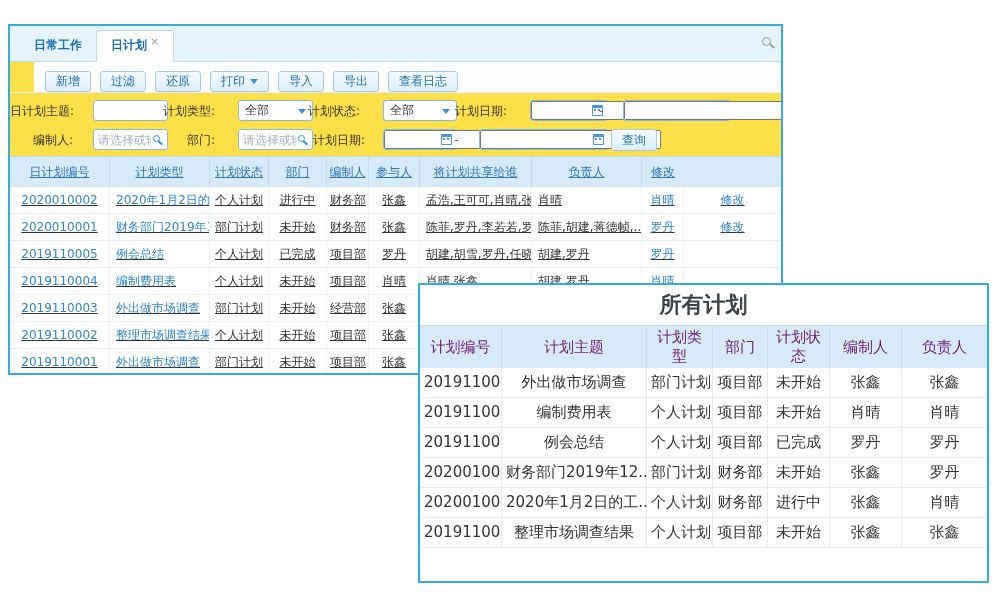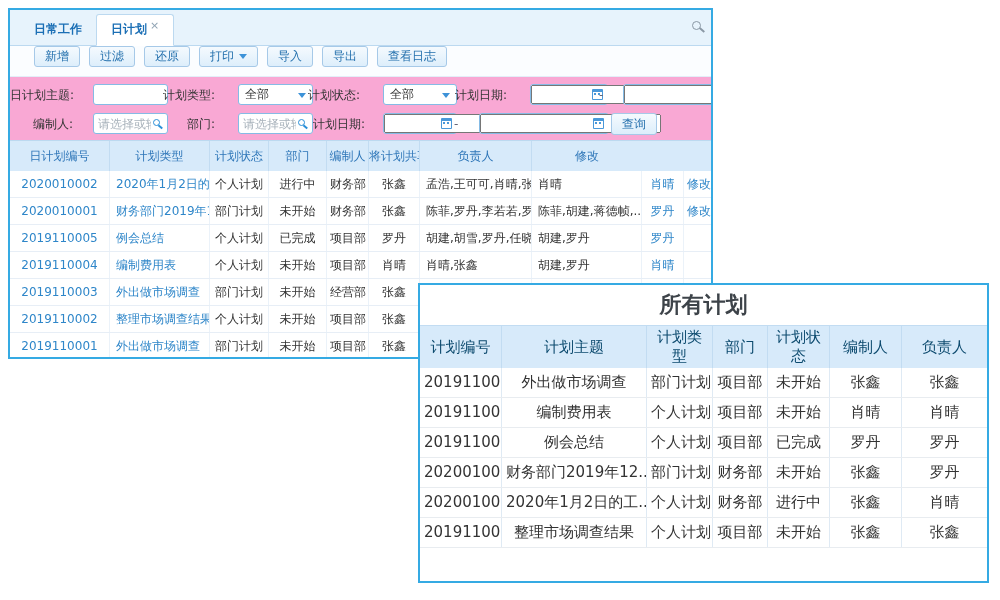--- a/index.html
+++ b/index.html
@@ -1,35 +1,35 @@
 <!DOCTYPE html>
 <html><head>
 <meta charset="utf-8">
 <style>
   * { box-sizing: border-box; margin: 0; padding: 0; }
   html,body { width:1000px; height:600px; background:#fff; font-family:"DejaVu Sans",sans-serif; }
   body { position:relative; overflow:hidden; }
 
   
-  .main-panel { position:absolute; left:8px; top:8px; width:705px; height:351px;
-    border:2px solid #35aae3; background:#f9a8d4; overflow:hidden; }
+  .main-panel { position:absolute; left:8px; top:24px; width:775px; height:351px;
+    border:2px solid #35aae3; background:#fde047; overflow:hidden; }
 
   .tabbar { height:36px; background:#e7f3fc; border-bottom:1px solid #bcd9f0;
     display:flex; align-items:flex-end; padding-left:10px; position:relative; }
   .tab { font-size:12px; font-weight:bold; color:#1b6fb5; padding:6px 14px 7px; cursor:default; }
   .tab.active { background:#fff; border:1px solid #bcd9f0; border-bottom:1px solid #fff;
     margin-bottom:-1px; border-radius:3px 3px 0 0; z-index:2; }
   .tab-close { font-weight:normal; font-size:11px; color:#8fa3b3; margin-left:3px;
     position:relative; top:-4px; }
   .corner-icon { position:absolute; right:10px; top:11px; width:9px; height:9px;
     border:1.5px solid #8a98a5; border-radius:50%; }
   .corner-icon::after { content:""; position:absolute; width:6px; height:2px; background:#8a98a5;
     right:-5px; bottom:-2px; transform:rotate(40deg); }
 
-  .toolbar { height:30px; display:flex; align-items:flex-start; gap:9px; padding-left:24px; background:#fbfdff; }
+  .toolbar { height:30px; display:flex; align-items:flex-end; gap:9px; padding-left:11px; background:#fbfdff;margin-left:24px; }
   .tbtn { height:21px; line-height:19px; padding:0 10px; font-size:12px; color:#2470ad;
     background:linear-gradient(#f5fafe,#ddeefb); border:1px solid #a6c9e8; border-radius:3px; white-space:nowrap; }
   .caret { display:inline-block; width:0; height:0; border-left:4px solid transparent;
     border-right:4px solid transparent; border-top:5px solid #3d92d8; margin-left:5px; vertical-align:1px; }
 
   .filters { position:relative; height:64px; font-size:12px; color:#333; border-top:1px solid #e3eef8; }
   .f-label { position:absolute; height:22px; line-height:22px; text-align:right; white-space:nowrap; }
   .f-input, .f-select, .f-date, .f-search { position:absolute; height:21px; border:1px solid #85bbe5;
     border-radius:3px; background:#fff; font-size:12px; color:#333;margin-left:16px; }
   .f-input input, .f-search input { border:none; outline:none; width:100%; height:100%;
@@ -48,37 +48,37 @@
   .mag-icon::after { content:""; position:absolute; width:5px; height:1.5px; background:#2a8fd8;
     right:-4px; bottom:-2px; transform:rotate(40deg); }
   .dash { position:absolute; height:22px; line-height:22px; color:#667; }
   .query-btn { position:absolute; height:22px; line-height:20px; padding:0 10px; font-size:12px;
     color:#2470ad; background:linear-gradient(#f5fafe,#dceefb); border:1px solid #a6c9e8; border-radius:3px; }
 
   .row1 { top:7px; } .row2 { top:36px; }
 
   
   .grid { border-top:1px solid #bcd9f0; }
-  .ghead, .tr { display:grid; grid-template-columns:100px 100px 59px 58px 42px 51px 112px 110px 42px auto; }
+  .ghead, .tr { display:grid; grid-template-columns:100px 100px 59px 58px 42px 51px 112px 110px 42px auto;text-decoration:underline; }
   .ghead { background:#d7eafa; color:#2e76b8; font-size:12px; height:30px; }
   .th { line-height:30px; text-align:center; border-right:1px solid #c2dcf2; overflow:hidden; white-space:nowrap; }
   .th:last-child { border-right:none; }
   .tr { height:27px; font-size:12px; color:#333; border-bottom:1px solid #e7eef6; background:#fff; }
   .td { line-height:26px; text-align:center; border-right:1px solid #ebf2f9; overflow:hidden;
     white-space:nowrap; padding:0 3px; }
   .td:last-child { border-right:none; }
   .td.left { text-align:left; padding-left:6px; }
   .link { color:#2e86c9; }
 
   
   .overlay-panel { position:absolute; left:418px; top:283px; width:571px; height:300px;
     border:2px solid #35aae3; background:#fff; z-index:10; overflow:hidden; }
   .overlay-title { height:40px; line-height:40px; text-align:center; font-size:22px; font-weight:bold; color:#3d4349; }
   .ohead, .otr { display:grid; grid-template-columns:82px 145px 66px 55px 62px 72px auto; }
-  .ohead { background:#d7eafa; color:#0c4a6e; font-size:15px; min-height:40px; border-top:1px solid #c2dcf2; }
+  .ohead { background:#d7eafa; color:#701a75; font-size:15px; min-height:40px; border-top:1px solid #c2dcf2; }
   .oth { display:flex; align-items:center; justify-content:center; text-align:center;
     border-right:1px solid #c2dcf2; padding:2px 5px; line-height:19px; }
   .oth:last-child { border-right:none; }
   .otr { height:30px; font-size:15px; color:#333; border-bottom:1px solid #e8ecf0; }
   .otd { line-height:29px; text-align:center; border-right:1px solid #dfeaf4; overflow:hidden;
     white-space:nowrap; padding:0 4px; }
   .otd:last-child { border-right:none; }
 </style>
 </head>
 <body>
@@ -127,20 +127,21 @@
     <button class="query-btn row2" style="left:601px;top:36px">查询</button>
   </div>
 
   <div class="grid">
     <div class="ghead">
       <span class="th">日计划编号</span>
       <span class="th">计划类型</span>
       <span class="th">计划状态</span>
       <span class="th">部门</span>
       <span class="th">编制人</span>
+      <span class="th">参与人</span>
       <span class="th">将计划共享给谁</span>
       <span class="th">负责人</span>
       <span class="th">修改</span>
     </div>
     <div>
 
     <div class="tr">
         <span class="td link">2020010002</span>
         <span class="td link left">2020年1月2日的工作日...</span>
         <span class="td">个人计划</span>

